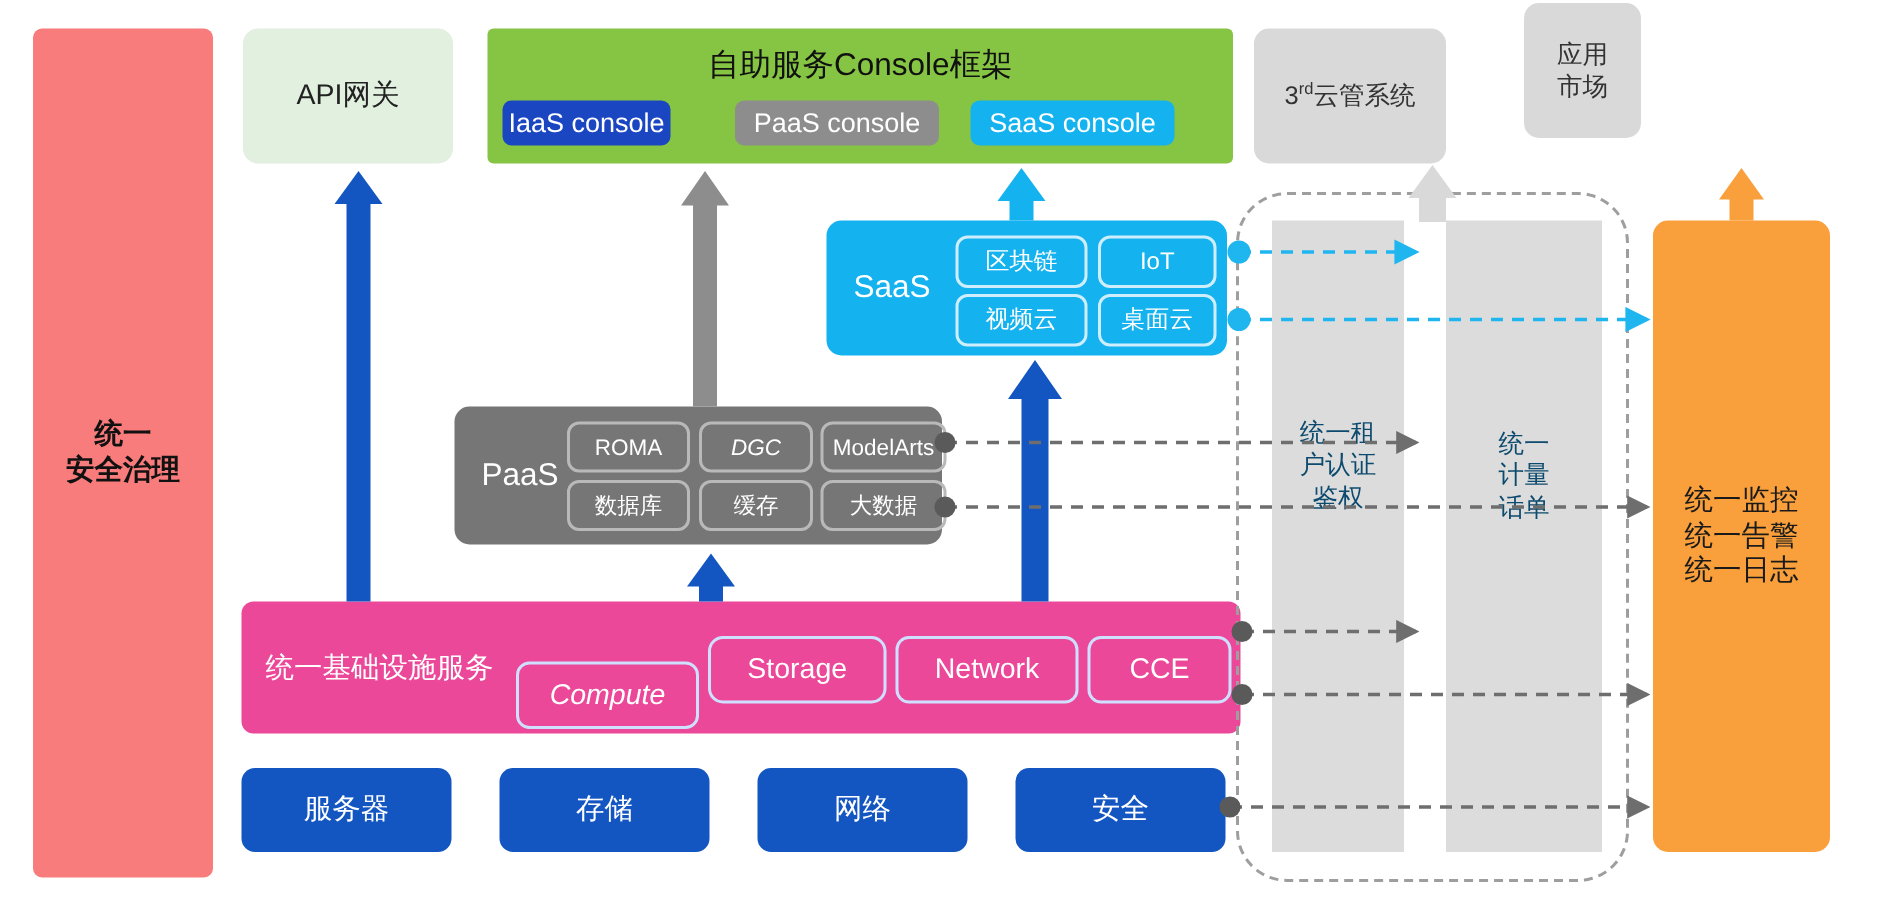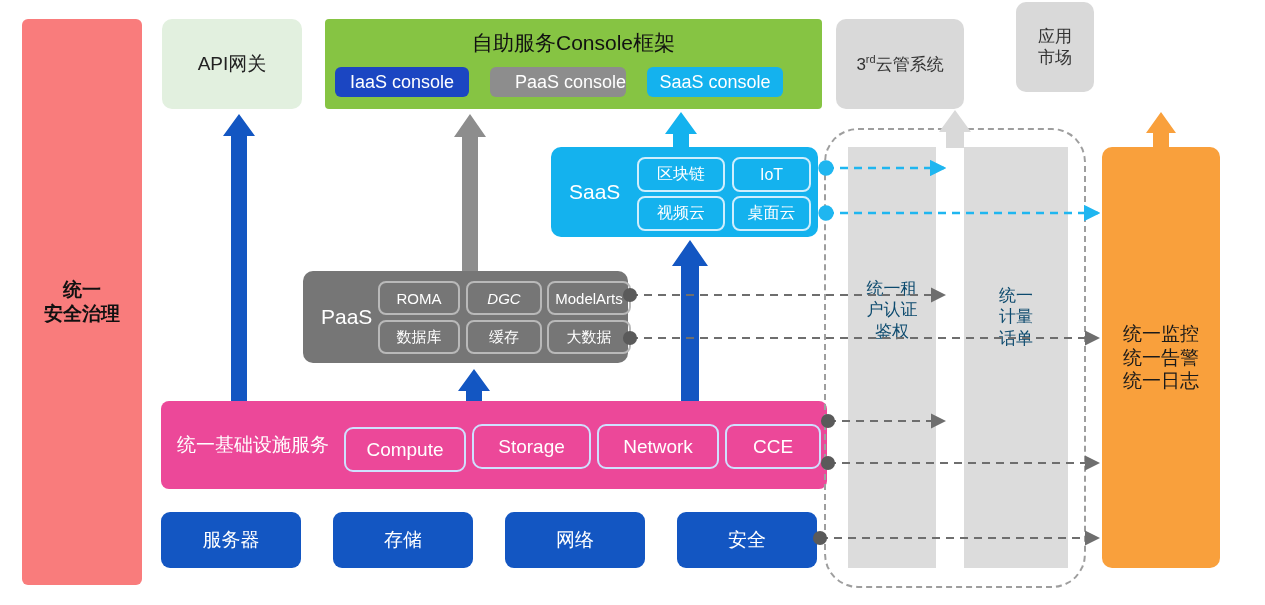--- a/index.html
+++ b/index.html
@@ -64,24 +64,24 @@
   <div class="box security" style="left:22px;top:19px;width:120px;height:566px;">
     <span class="ml">统一<br>安全治理</span>
   </div>
 
   <div class="box apigw" style="left:162px;top:19px;width:140px;height:90px;">
     <span class="ml">API网关</span>
   </div>
 
   <div class="consoleframe" style="position:absolute;left:325px;top:19px;width:497px;height:90px;">
     <div class="console-title">自助服务Console框架</div>
-    <div class="chip iaas" style="left:10px;top:48px;width:134px;height:30px;">
+    <div class="chip iaas" style="left:10px;top:48px;width:112px;height:30px;">
       <span>IaaS console</span>
     </div>
-    <div class="chip paas" style="left:165px;top:48px;width:136px;height:30px;justify-content:flex-end;">
+    <div class="chip paas" style="left:165px;top:48px;width:136px;height:30px;">
       <span>PaaS console</span>
     </div>
     <div class="chip saas" style="left:322px;top:48px;width:136px;height:30px;">
       <span>SaaS console</span>
     </div>
   </div>
 
   <div class="box graybox" style="left:836px;top:19px;width:128px;height:90px;">
     <span><span>3</span><sup>rd</sup><span>云管系统</span></span>
   </div>
@@ -124,21 +124,21 @@
     <div class="pill-g" style="left:163px;top:49px;width:72px;height:30px;">
       <span>缓存</span>
     </div>
     <div class="pill-g" style="left:244px;top:49px;width:80px;height:30px;">
       <span>大数据</span>
     </div>
   </div>
 
   <div class="infra" style="position:absolute;left:161px;top:401px;width:666px;height:88px;">
     <span class="ttl">统一基础设施服务</span>
-    <div class="pill-b" style="left:183px;top:26px;width:118px;height:41px;">
+    <div class="pill-b" style="left:183px;top:40px;width:118px;height:41px;font-style:italic;">
       <span>Compute</span>
     </div>
     <div class="pill-b" style="left:311px;top:23px;width:115px;height:41px;border-radius:10px;">
       <span>Storage</span>
     </div>
     <div class="pill-b" style="left:436px;top:23px;width:118px;height:41px;">
       <span>Network</span>
     </div>
     <div class="pill-b" style="left:564px;top:23px;width:92px;height:41px;">
       <span>CCE</span>

